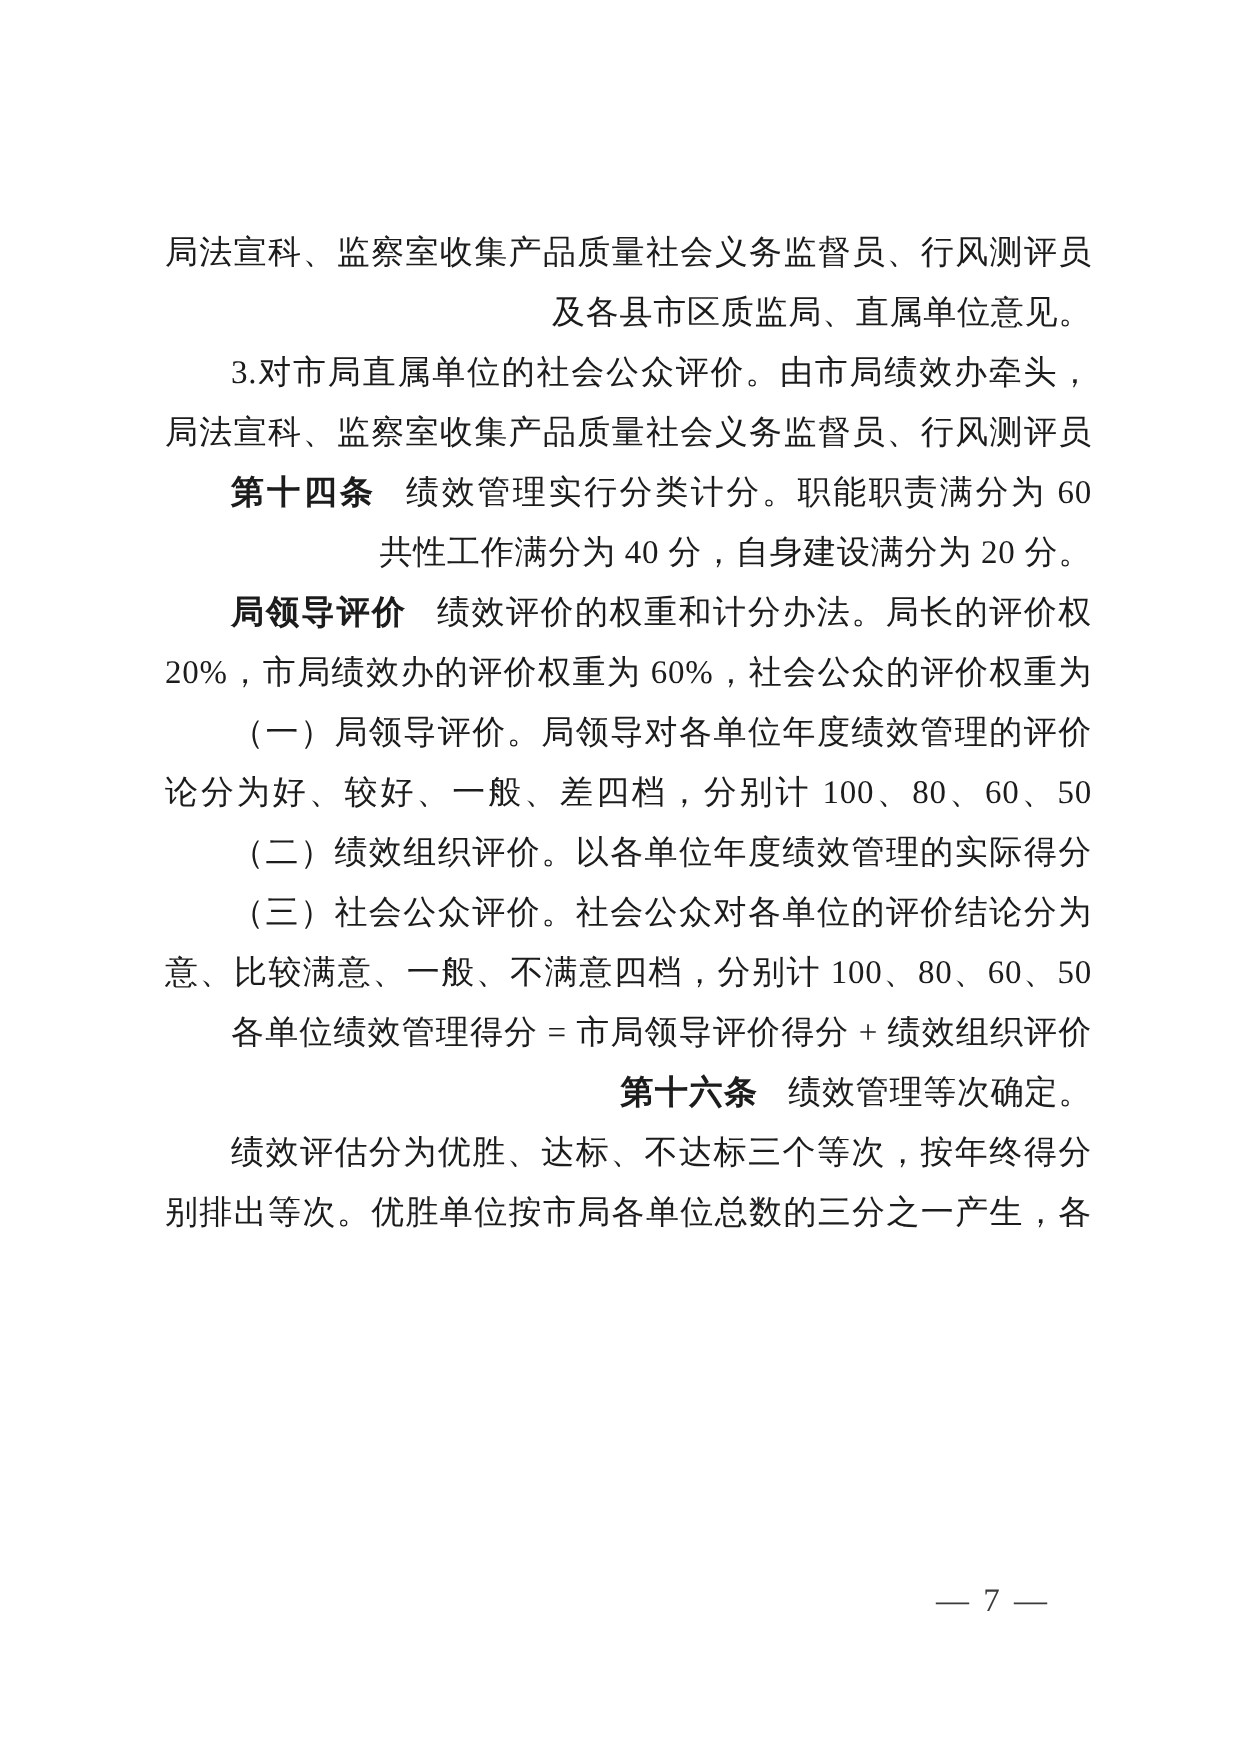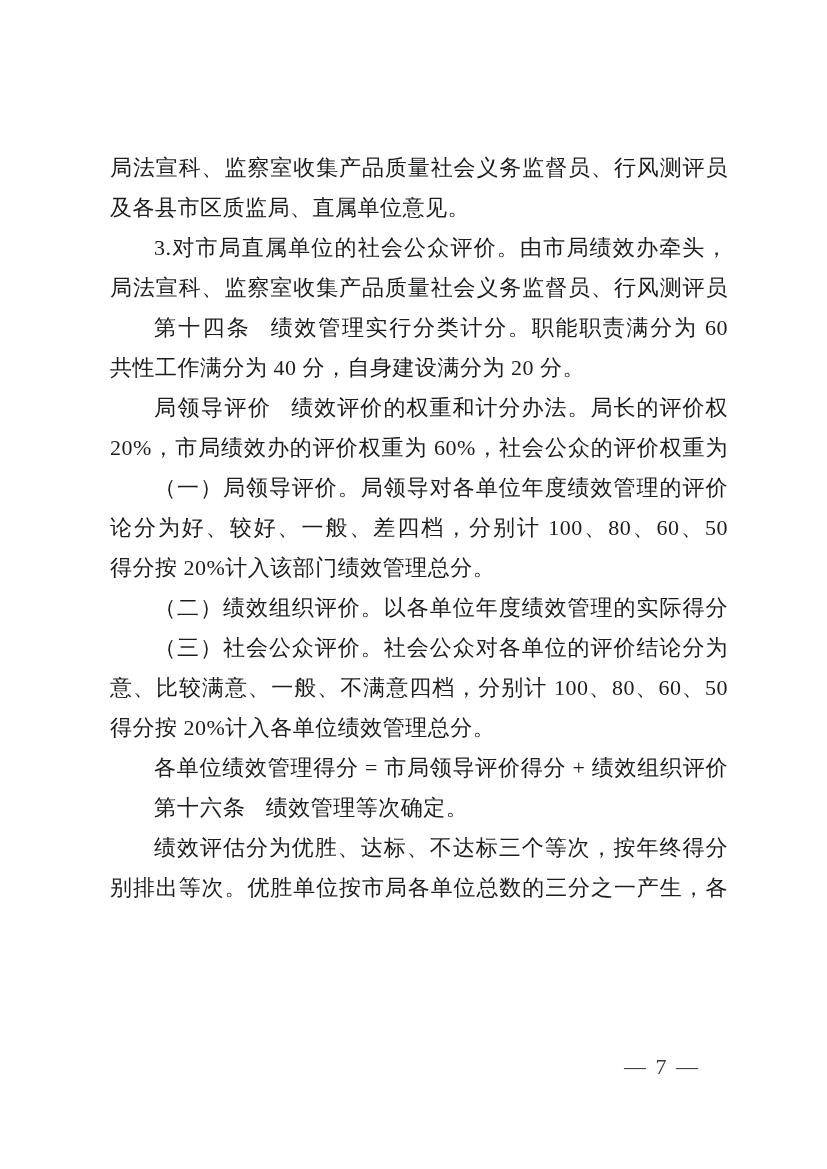--- a/index.html
+++ b/index.html
@@ -21,30 +21,31 @@
     width: 618px;
   }
   .ln {
     font-size: 22px;
     line-height: 40px;
     height: 40px;
     letter-spacing: 0.5px;
     color: #1c1c1c;
     white-space: normal;
     overflow: hidden;
+    text-align: right;
   }
   .fill {
     text-align: justify;
     text-align-last: justify;
   }
   .ind {
     text-indent: 2em;
   }
   .art {
-    font-weight: normal;
+    font-weight: bold;
     font-family: "Liberation Sans", "DejaVu Sans", sans-serif;
     margin-right: 0.9em;
     letter-spacing: 1px;
   }
   .pagenum {
     position: absolute;
     top: 1052px;
     left: 110px;
     width: 618px;
     box-sizing: border-box;
@@ -66,27 +67,25 @@
   <div class="ln fill"><span>局法宣科、监察室收集产品质量社会义务监督员、行风测评员以</span></div>
 
   <div class="ln ind fill"><b class="art">第十四条</b><span>绩效管理实行分类计分。职能职责满分为 60 分，</span></div>
   <div class="ln"><span>共性工作满分为 40 分，自身建设满分为 20 分。</span></div>
 
   <div class="ln ind fill"><b class="art">局领导评价</b><span>绩效评价的权重和计分办法。局长的评价权重为</span></div>
   <div class="ln fill"><span>20%，市局绩效办的评价权重为 60%，社会公众的评价权重为 20%。</span></div>
 
   <div class="ln ind fill"><span>（一）局领导评价。局领导对各单位年度绩效管理的评价结</span></div>
   <div class="ln fill"><span>论分为好、较好、一般、差四档，分别计 100、80、60、50 分，</span></div>
-  <div class="ln"><span>得分按 20%计入该部门绩效管理总分。</span></div>
 
   <div class="ln ind fill"><span>（二）绩效组织评价。以各单位年度绩效管理的实际得分为</span></div>
 
   <div class="ln ind fill"><span>（三）社会公众评价。社会公众对各单位的评价结论分为满</span></div>
   <div class="ln fill"><span>意、比较满意、一般、不满意四档，分别计 100、80、60、50 分，</span></div>
-  <div class="ln"><span>得分按 20%计入各单位绩效管理总分。</span></div>
 
   <div class="ln ind fill"><span>各单位绩效管理得分 = 市局领导评价得分 + 绩效组织评价</span></div>
 
   <div class="ln ind"><b class="art">第十六条</b><span>绩效管理等次确定。</span></div>
 
   <div class="ln ind fill"><span>绩效评估分为优胜、达标、不达标三个等次，按年终得分分</span></div>
   <div class="ln fill"><span>别排出等次。优胜单位按市局各单位总数的三分之一产生，各县</span></div>
 </div>
 
 <div class="pagenum">— 7 —</div>

